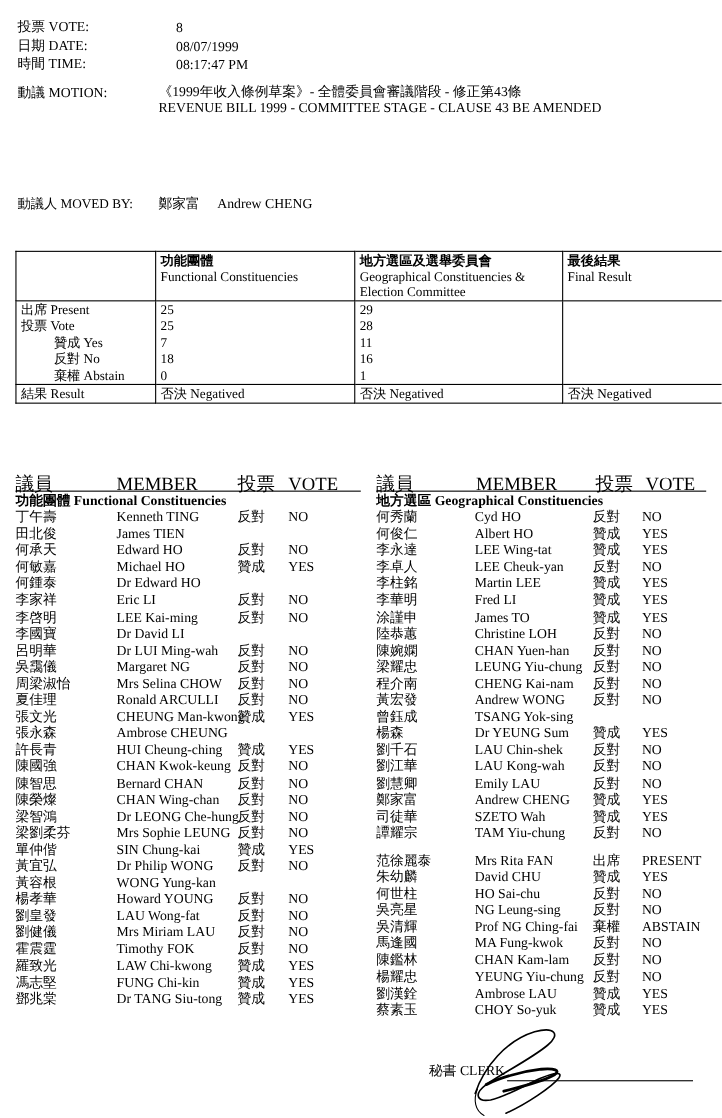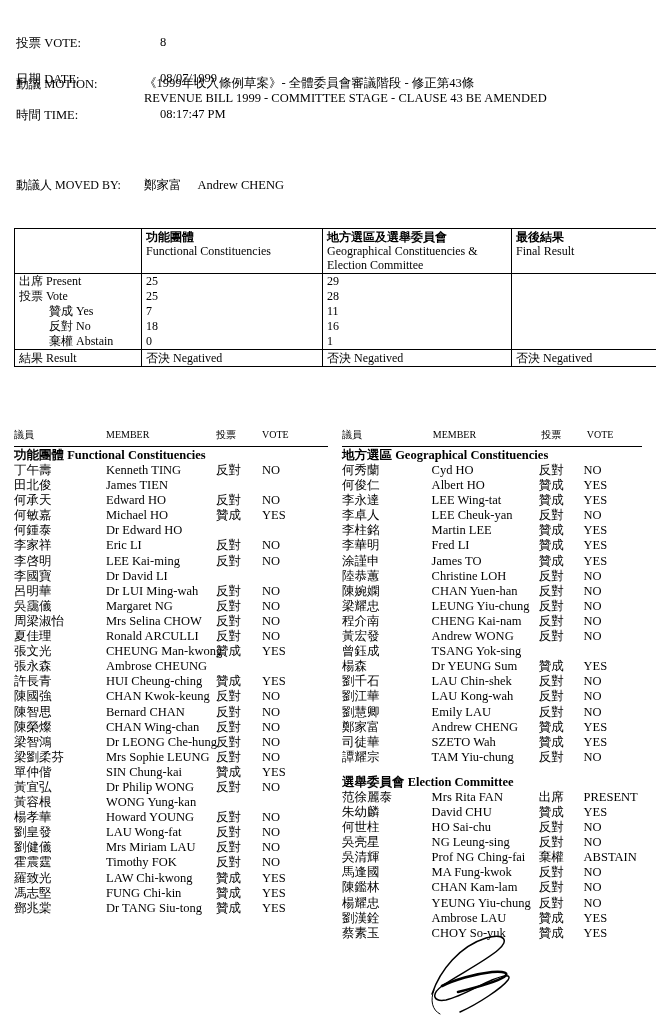--- a/index.html
+++ b/index.html
@@ -24,23 +24,22 @@
 
   
   .meta {
     position: absolute;
     left: 16px;
     top: 16px;
     width: 620px;
   }
   .meta-row {
     display: flex;
-    align-items: flex-start;
+    align-items: flex-end;
     height: 17px;
-    margin-top: 19px;
   }
   .meta-label {
     width: 144px;
     font-size: 12.5px;
     white-space: nowrap;
   }
   .meta-value {
     font-size: 12.5px;
     white-space: nowrap;
   }
@@ -131,21 +130,21 @@
     display: flex;
   }
   .col {
     width: 314px;
     position: relative;
   }
   .col + .col { padding-left: 14px; width: 300px; }
 
   .vt-head {
     display: flex;
-    font-size: 10px;
+    font-size: 17px;
     height: 18px;
     align-items: baseline;
   }
   .vt-head .c-zh  { width: 92px; }
   .vt-head .c-en  { width: 110px; }
   .vt-head .c-vzh { width: 46px; }
   .vt-head .c-ven { width: 56px; }
   .rule {
     border-bottom: 1.6px solid #000;
     width: 100%;
@@ -606,21 +605,20 @@
             <span class="v-zh">贊成</span>
             <span class="v-en">YES</span>
           </div>
           <div class="vrow">
             <span class="m-zh">譚耀宗</span>
             <span class="m-en">TAM Yiu-chung</span>
             <span class="v-zh">反對</span>
             <span class="v-en">NO</span>
           </div>
           <div class="section-gap"></div>
-          <div class="section-head"><span class="zh">選舉委員會</span><span class="en"> Election Committee</span></div>
           <div class="vrow">
             <span class="m-zh">范徐麗泰</span>
             <span class="m-en">Mrs Rita FAN</span>
             <span class="v-zh">出席</span>
             <span class="v-en">PRESENT</span>
           </div>
           <div class="vrow">
             <span class="m-zh">朱幼麟</span>
             <span class="m-en">David CHU</span>
             <span class="v-zh">贊成</span>
@@ -677,14 +675,18 @@
         </div>
     </div>
 
   </div>
 
   <svg class="sign-svg" viewBox="0 0 200 86">
     <path d="M20 64 C28 40 48 16 74 8 C92 3 98 10 86 20 C72 32 44 46 30 56 C18 65 22 72 34 70 C48 67 66 56 80 50 C92 45 100 44 96 50 C90 58 66 74 48 82" fill="none" stroke="#000000" stroke-width="1.5" stroke-linecap="round"></path>
     <path d="M30 56 C42 50 62 44 80 42 C92 41 98 43 92 47 C84 52 62 58 46 62" fill="none" stroke="#000000" stroke-width="2.6" stroke-linecap="round"></path>
     <path d="M22 60 C18 70 20 80 28 84" fill="none" stroke="#000000" stroke-width="1" stroke-linecap="round"></path>
   </svg>
+  <div class="sign">
+    <span class="sign-label">秘書 CLERK</span>
+    <span class="sign-line"></span>
+  </div>
 
 </div>
 
 </body></html>

